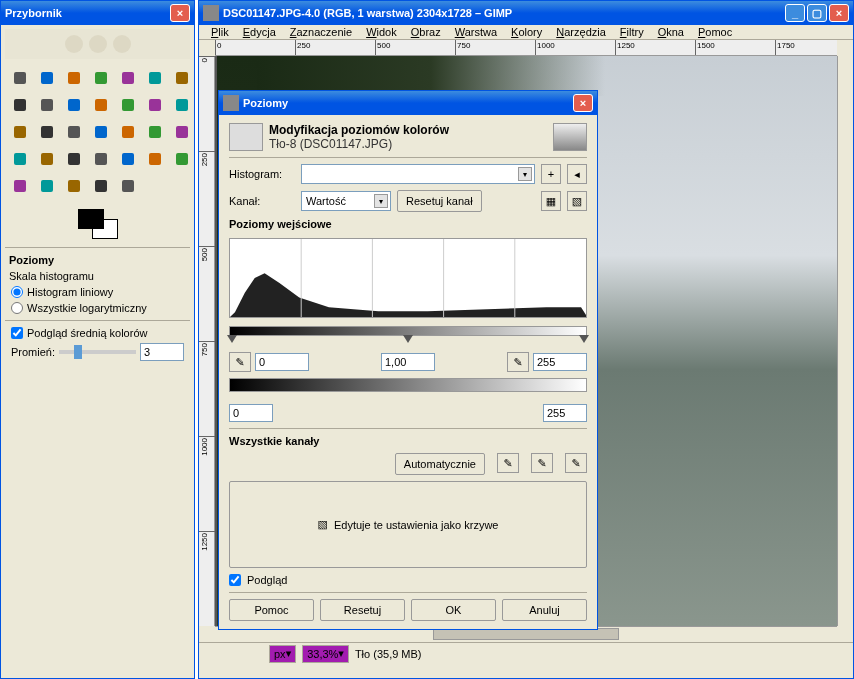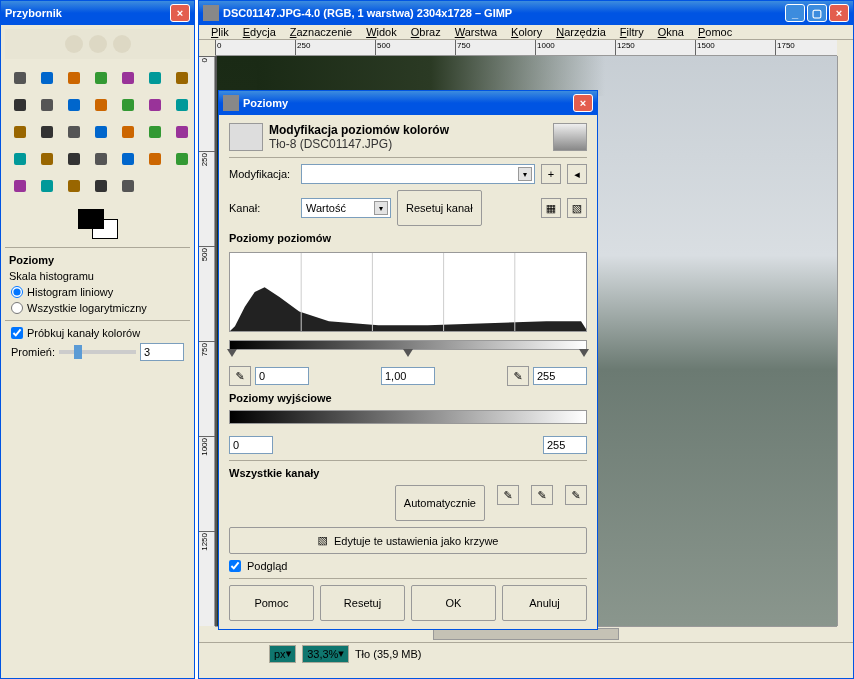--- a/index.html
+++ b/index.html
@@ -47,36 +47,36 @@
 .ruler-v .tick { position:absolute; left:0; height:1px; width:16px; background:#666; }
 .ruler-v .tlabel { position:absolute; left:1px; font-size:8px; writing-mode: vertical-lr; transform: rotate(180deg); }
 .canvas { flex:1; background: #555; position: relative; overflow:hidden; }
 .image { position:absolute; left:2px; top:0; right:0; bottom:0; background: linear-gradient(to bottom, #c7ced4 0%, #d9dee2 35%, #6b7a72 55%, #8a968d 100%); }
 .trees-left { position:absolute; left:0; top:0; width:40px; height:100%; background: linear-gradient(to bottom, #1a2a15 0%, #2b3a24 100%); }
 .trees-top { position:absolute; left:40px; top:0; right:0; height:40px; background: linear-gradient(to right, #1a2a15, #2b3a24 30%, transparent 60%); }
 .scroll-v { width: 16px; background: #ECE9D8; border-left: 1px solid #999; }
 .scroll-h { height: 16px; background: #ECE9D8; border-top: 1px solid #999; margin: 0 16px; position:relative; }
 .scroll-h .thumb { position:absolute; left:35%; width:30%; height:12px; top:1px; background:#c5c2b5; border:1px solid #999; }
 .statusbar { height: 22px; background: #ECE9D8; display:flex; align-items:center; padding: 0 4px; gap: 6px; border-top: 1px solid #aca899; }
-.status-field { border: 1px solid #aca899; background: #0f766e; padding: 1px 4px; height: 18px; display:flex; align-items:center; }
+.status-field { border: 1px solid #aca899; background: #a21caf; padding: 1px 4px; height: 18px; display:flex; align-items:center; }
 
 
 #levels { left: 218px; top: 90px; width: 380px; height: 540px; z-index: 10; }
 #levels .dlg-body { padding: 8px 10px; display:flex; flex-direction:column; gap:6px; height: calc(100% - 24px); overflow:hidden; }
 .dlg-head { display:flex; align-items:center; gap:6px; }
 .dlg-head .thumb { width: 34px; height: 28px; background: #ddd; border:1px solid #999; }
 .dlg-head .preview { width: 34px; height: 28px; background: linear-gradient(#eee,#888); border:1px solid #999; }
 .dlg-head .txt .t1 { font-weight: bold; font-size: 12px; }
 .dlg-head .txt .t2 { font-size: 12px; color: #333; }
 .row { display:flex; align-items:center; gap:6px; }
 .lbl { width: 66px; }
 .combo { flex:1; height: 20px; border: 1px solid #7b9ebd; background: #fff; display:flex; align-items:center; padding: 0 4px; position:relative; }
 .combo .dd { position:absolute; right:2px; top:2px; width:14px; height:14px; background:#e3e3e3; border:1px solid #999; display:flex; align-items:center; justify-content:center; font-size:8px; }
 .smbtn { width: 20px; height: 20px; border: 1px solid #999; background: #ECE9D8; display:flex; align-items:center; justify-content:center; cursor:pointer; }
-.btn { height: 36px; border: 1px solid #999; background: #ECE9D8; padding: 2px 8px; cursor:pointer; border-radius:2px; display:flex; align-items:center; justify-content:center; }
+.btn { height: 22px; border: 1px solid #999; background: #ECE9D8; padding: 2px 8px; cursor:pointer; border-radius:2px; display:flex; align-items:center; justify-content:center; }
 .section-lbl { font-weight: bold; }
 .histo { height: 80px; border: 1px solid #999; background: #fff; position:relative; margin: 2px 0; }
 .histo svg { width:100%; height:100%; }
 .grad { height: 10px; background: linear-gradient(to right, #000, #fff); position:relative; border:1px solid #999; }
 .grad .tri { position:absolute; bottom:-8px; width:0; height:0; border-left:5px solid transparent; border-right:5px solid transparent; border-top:8px solid #555; }
 .in-row { display:flex; align-items:center; gap:4px; margin-top:10px; }
 .in-row .spin { width: 54px; }
 .picker { width:22px; height:20px; border:1px solid #999; background:#ECE9D8; display:flex; align-items:center; justify-content:center; cursor:pointer; }
 .out-grad { height: 14px; background: linear-gradient(to right, #000, #fff); border:1px solid #999; position:relative; }
 .out-row { display:flex; justify-content:space-between; margin-top:6px; }
@@ -281,21 +281,21 @@
       <input type="radio" class="radio" checked="" style="">
       <span>Histogram liniowy</span>
     </div>
     <div class="opt-row">
       <input type="radio" class="radio" style="">
       <span>Wszystkie logarytmiczny</span>
     </div>
     <div class="panel-sep"></div>
     <div class="opt-row">
       <input type="checkbox" class="check" checked="" style="">
-      <span>Próbkuj kanały kolorów</span>
+      <span>Podgląd średnią kolorów</span>
     </div>
     <div class="opt-row">
       <span>Promień:</span>
       <div class="slider">
           <div class="thumb"></div>
         </div>
       <div class="spin">
           <span>3</span>
         </div>
     </div>
@@ -387,42 +387,42 @@
     <div class="dlg-head">
       <div class="thumb"></div>
       <div class="txt" style="flex:1">
         <div class="t1">Modyfikacja poziomów kolorów</div>
         <div class="t2">Tło-8 (DSC01147.JPG)</div>
       </div>
       <div class="preview"></div>
     </div>
     <hr class="sep">
     <div class="row">
-      <span class="lbl">Modyfikacja:</span>
+      <span class="lbl">Histogram:</span>
       <div class="combo">
           <div class="dd">▾</div>
         </div>
       <div class="smbtn">+</div>
       <div class="smbtn">◂</div>
     </div>
     <div class="row">
       <span class="lbl">Kanał:</span>
       <div class="combo" style="flex:0 0 90px">
         <span>Wartość</span>
           <div class="dd">▾</div>
       </div>
       <div class="btn">
           <span>Resetuj kanał</span>
         </div>
       <span style="flex:1"></span>
       <div class="smbtn">▦</div>
       <div class="smbtn">▧</div>
     </div>
 
-    <div class="section-lbl">Poziomy poziomów</div>
+    <div class="section-lbl">Poziomy wejściowe</div>
     <div class="histo">
       <svg viewBox="0 0 360 80" preserveAspectRatio="none">
         <polygon fill="#222" points="0,80 5,75 15,55 25,40 35,35 50,45 70,60 100,70 150,74 200,74 260,72 320,70 355,70 360,78 360,80"></polygon>
         <line x1="72" y1="0" x2="72" y2="80" stroke="#ccc"></line>
         <line x1="144" y1="0" x2="144" y2="80" stroke="#ccc"></line>
         <line x1="216" y1="0" x2="216" y2="80" stroke="#ccc"></line>
         <line x1="288" y1="0" x2="288" y2="80" stroke="#ccc"></line>
       </svg>
     </div>
     <div class="grad">
@@ -439,21 +439,20 @@
       <div class="spin">
           <span>1,00</span>
         </div>
       <span style="flex:1"></span>
       <div class="picker">✎</div>
       <div class="spin">
           <span>255</span>
         </div>
     </div>
 
-    <div class="section-lbl">Poziomy wyjściowe</div>
     <div class="out-grad">
       <div class="tri" style="left:-3px;bottom:-8px"></div>
       <div class="tri" style="right:-3px;bottom:-8px"></div>
     </div>
     <div class="out-row">
       <div class="spin">
           <span>0</span>
         </div>
       <div class="spin">
           <span>255</span>

